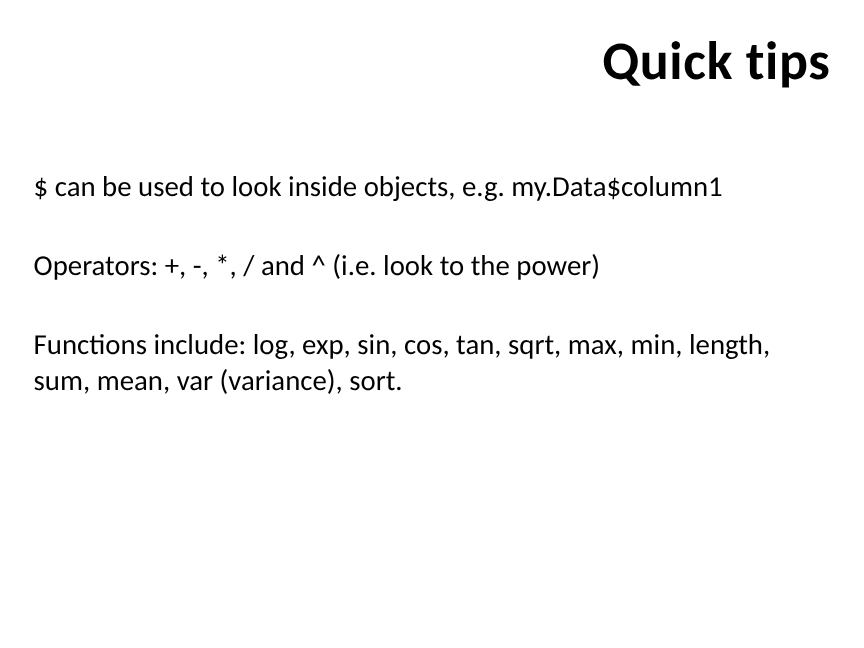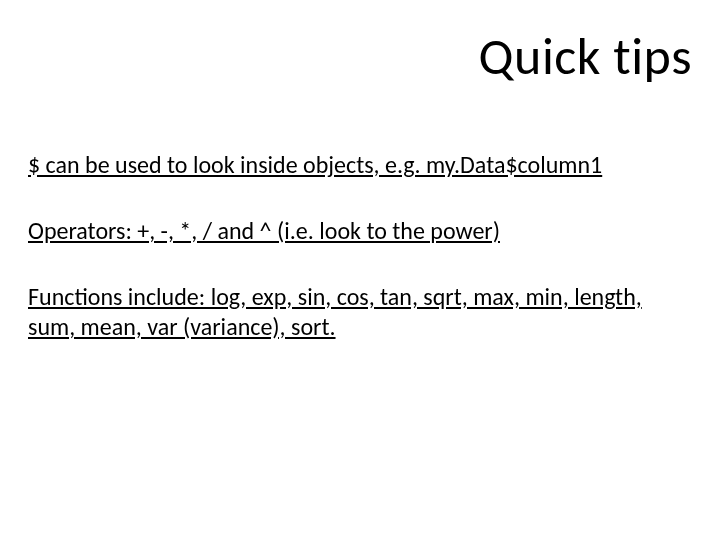--- a/index.html
+++ b/index.html
@@ -10,32 +10,31 @@
     body {
       width: 720px;
       height: 540px;
       background: #ffffff;
       font-family: Calibri, "Segoe UI", Arial, sans-serif;
       color: #000000;
       padding: 24px 28px;
       overflow: hidden;
     }
     .title {
-      font-size: 52px;
-      font-weight: 400;
+      font-size: 45px;
+      font-weight: 700;
       text-align: right;
       margin-bottom: 62px;
       letter-spacing: 0.5px;
     }
     .paragraph {
       font-size: 24px;
       line-height: 1.25;
       margin-bottom: 36px;
       font-weight: 400;
-      text-decoration: underline;
     }
   </style>
 </head>
 <body>
 
 <h1 class="title">Quick tips</h1>
 
 <p class="paragraph">$ can be used to look inside objects, e.g. my.Data$column1</p>
 
 <p class="paragraph">Operators: +, -, *, / and ^ (i.e. look to the power)</p>

